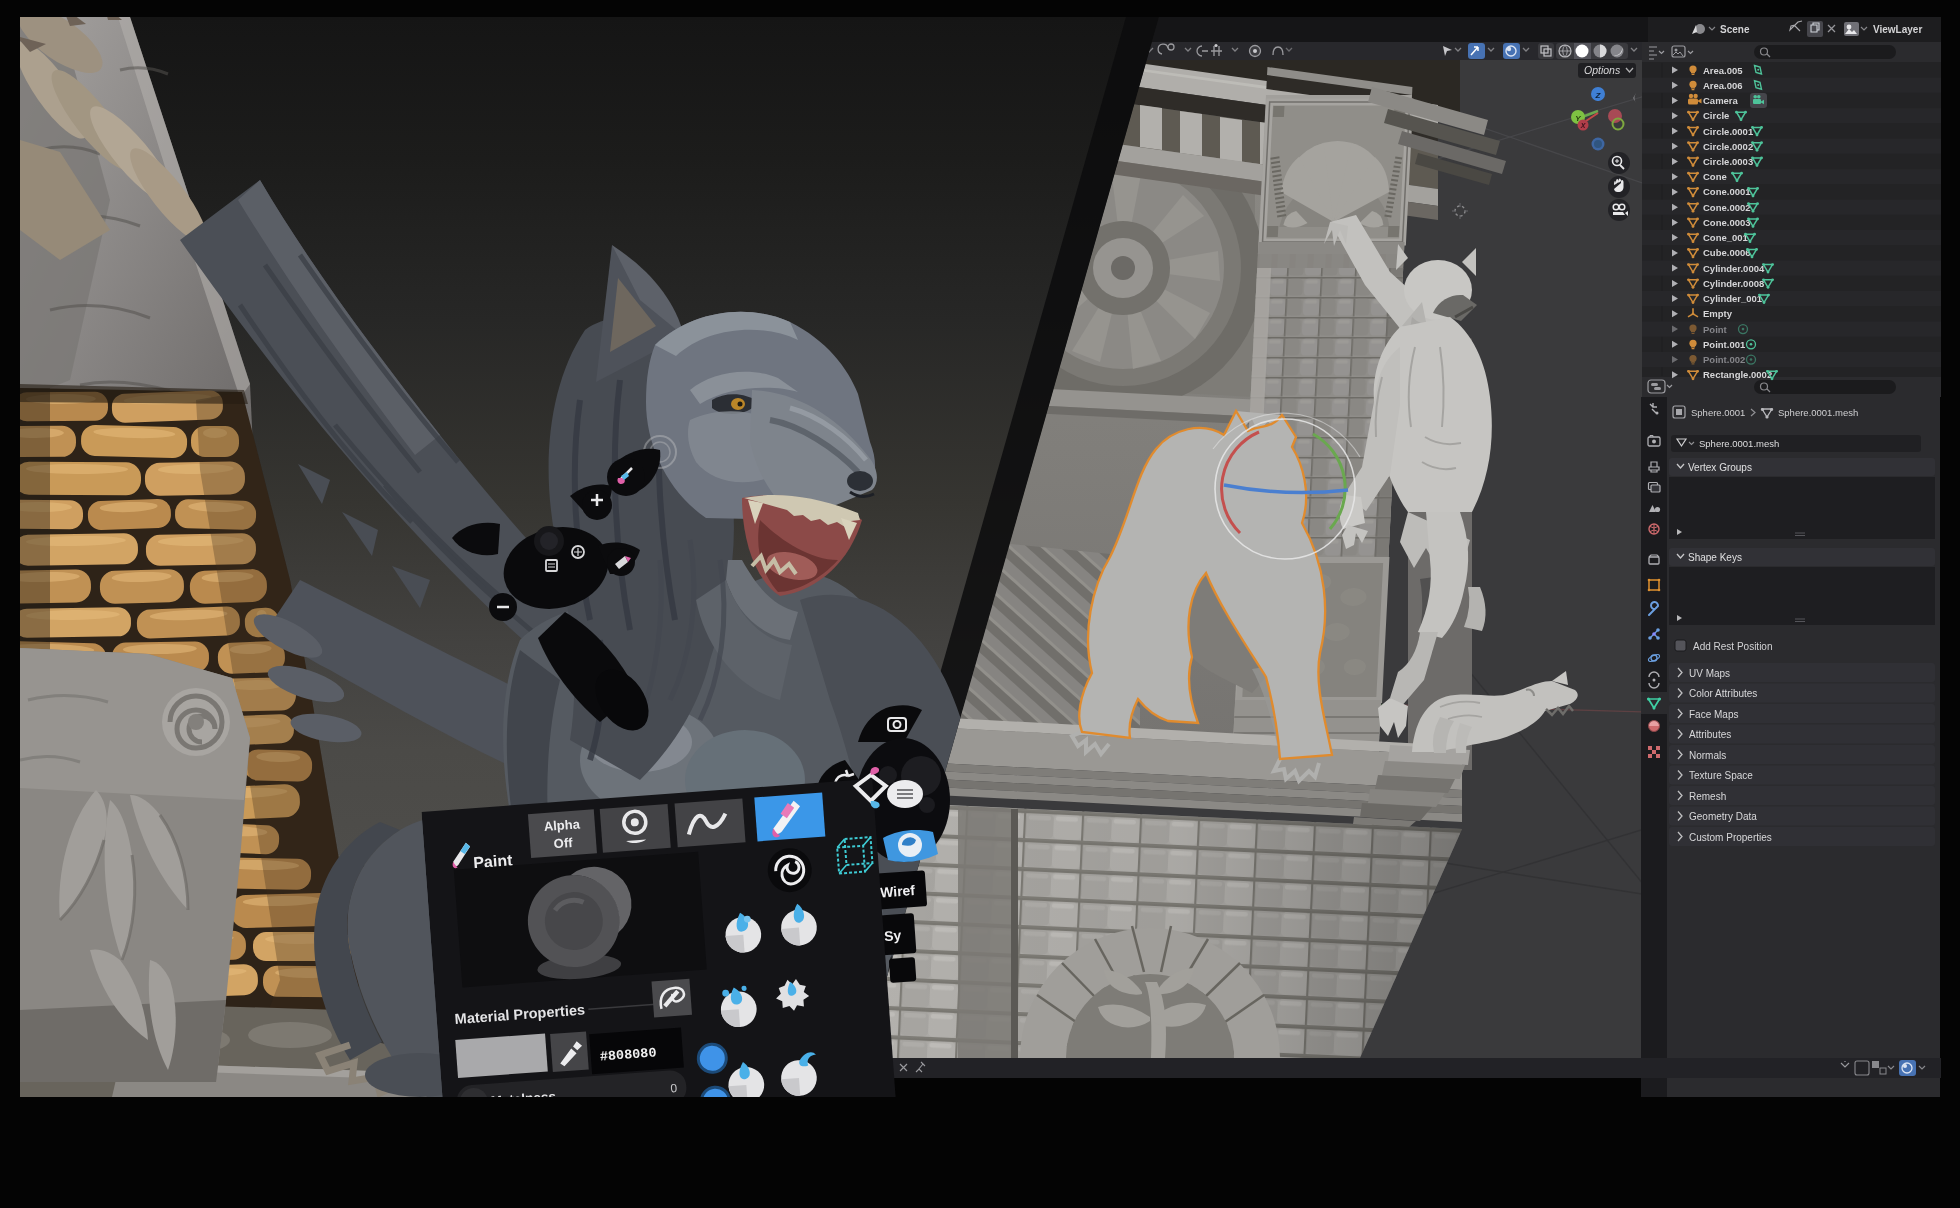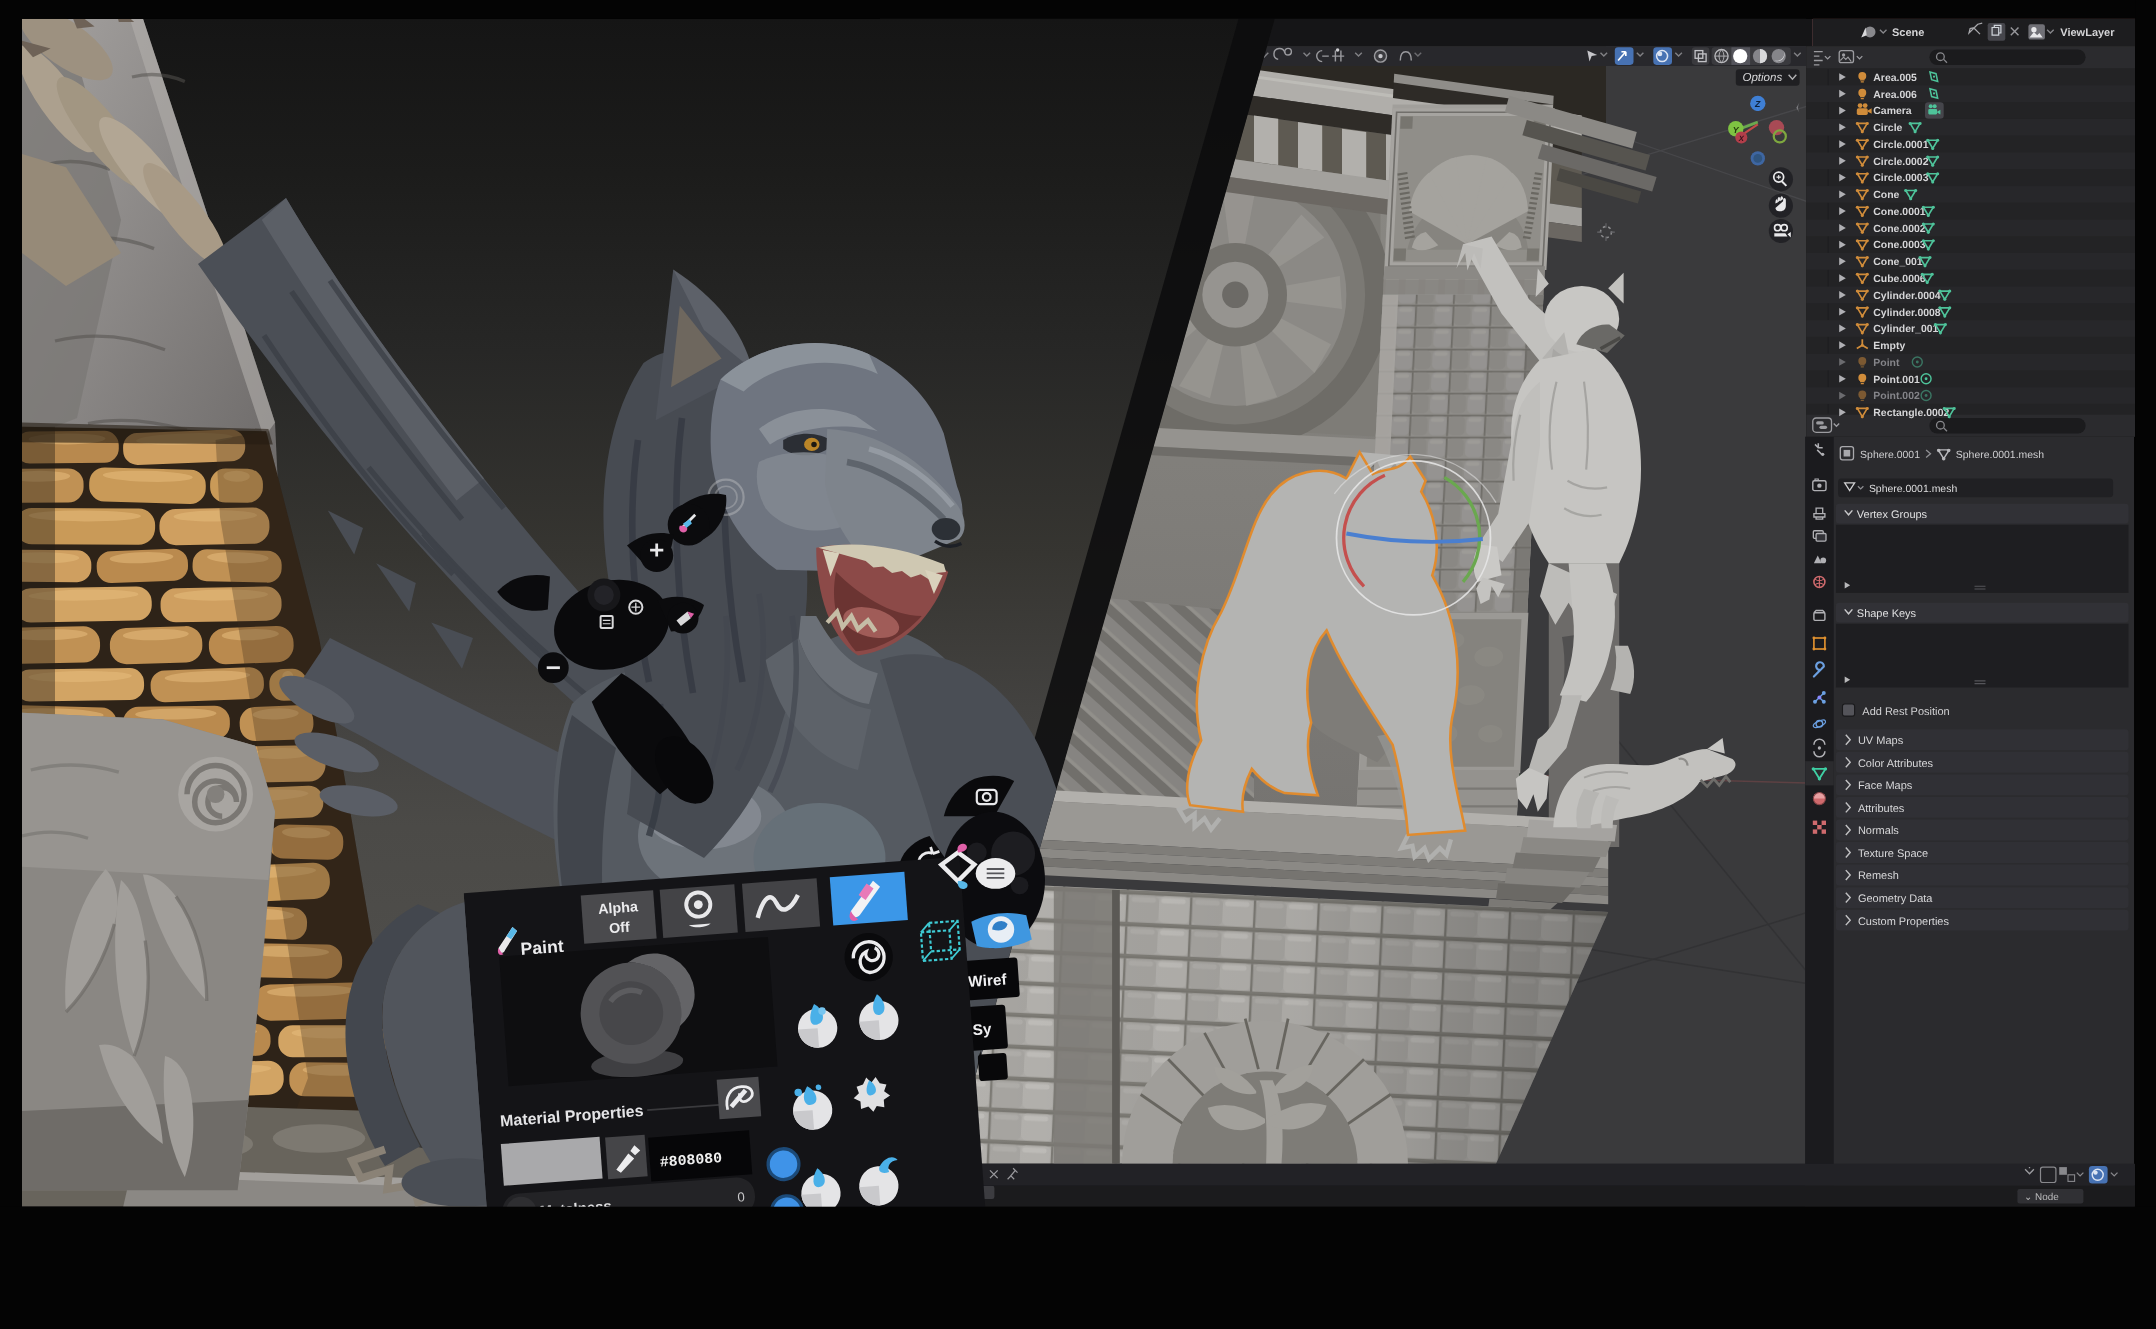--- a/index.html
+++ b/index.html
@@ -875,29 +875,20 @@
         <path d="M985 5 l4 4 4-4 m-4-1 v-1" stroke="#9a9a9e" fill="none" stroke-width="1.2"></path>
         <rect x="999" y="3" width="14" height="14" rx="2" fill="none" stroke="#88888c" stroke-width="1.1"></rect>
         <rect x="1016" y="3" width="7" height="7" fill="#88888c"></rect>
           <rect x="1024" y="10" width="6" height="6" fill="none" stroke="#88888c"></rect>
         <path d="M1032 8 l3 3 3-3" stroke="#88888c" fill="none" stroke-width="1.2"></path>
         <rect x="1043" y="2" width="17" height="16" rx="3" fill="#4772b3"></rect>
         <circle cx="1051" cy="10" r="5" fill="none" stroke="#dce4f2" stroke-width="1.3"></circle>
         <circle cx="1049" cy="8" r="2" fill="#dce4f2"></circle>
         <path d="M1063 8 l3 3 3-3" stroke="#88888c" fill="none" stroke-width="1.2"></path>
       </g>
-    </svg>
-  </div>
-  <div class="abs" id="bl-botbar2">
-    <svg width="1085" height="19" viewBox="0 0 1085 19">
-      <rect width="1085" height="19" fill="#1b1b1d"></rect>
-      <rect x="2" y="0" width="46" height="12" rx="2" fill="#3c3c40"></rect>
-      <text x="8" y="9" font-family="Liberation Sans, sans-serif" font-size="8" fill="#c8c8ca">0.000</text>
-      <rect x="978" y="3" width="60" height="13" rx="2" fill="#303034"></rect>
-      <text x="984" y="13" font-family="Liberation Sans, sans-serif" font-size="9" fill="#bcbcbe">⌄ Node</text>
     </svg>
   </div>
 
   <div class="abs" id="vr">
     <div class="abs" id="vr-bg"></div>
     <svg class="abs" style="left:0;top:0" width="1960" height="1208" viewBox="0 0 1960 1208">
       <defs>
         <linearGradient id="gstone" x1="0" y1="0" x2="1" y2="1">
           <stop offset="0" stop-color="#a5a2a0"></stop>
             <stop offset="1" stop-color="#6b6867"></stop>

